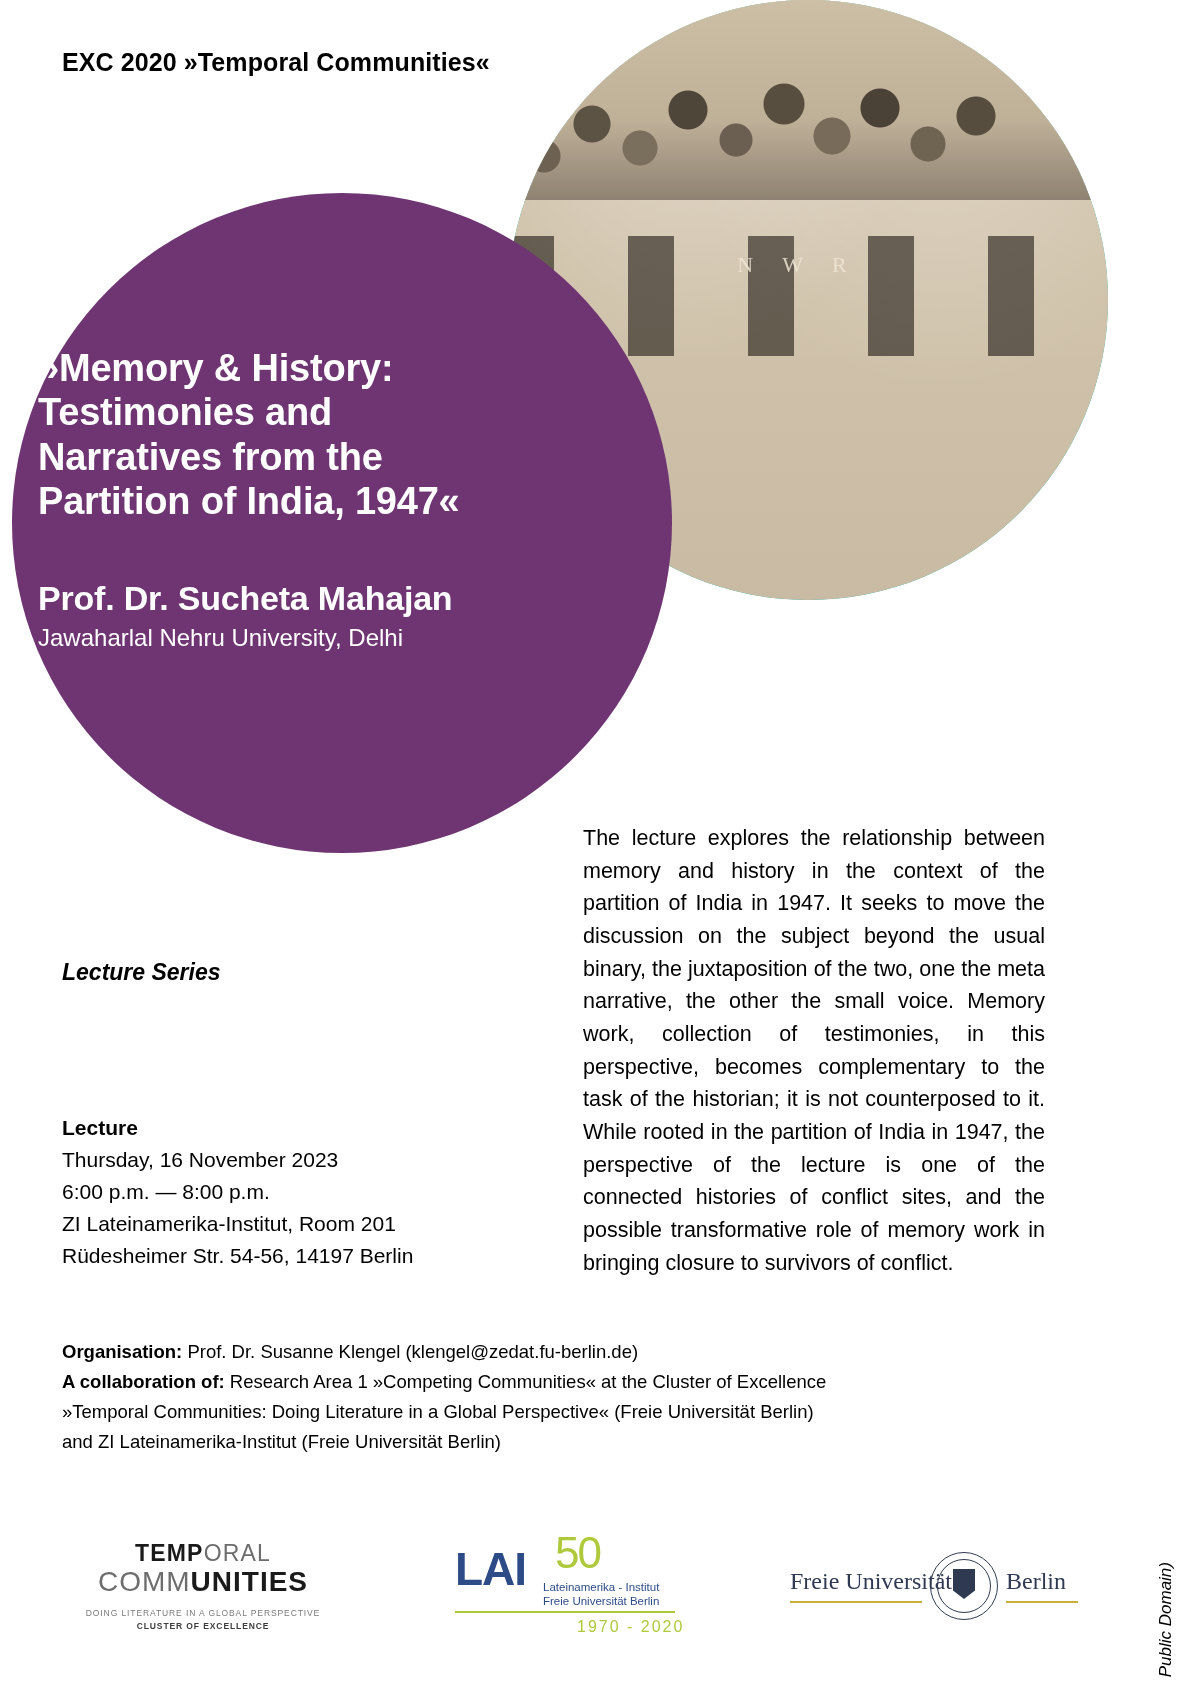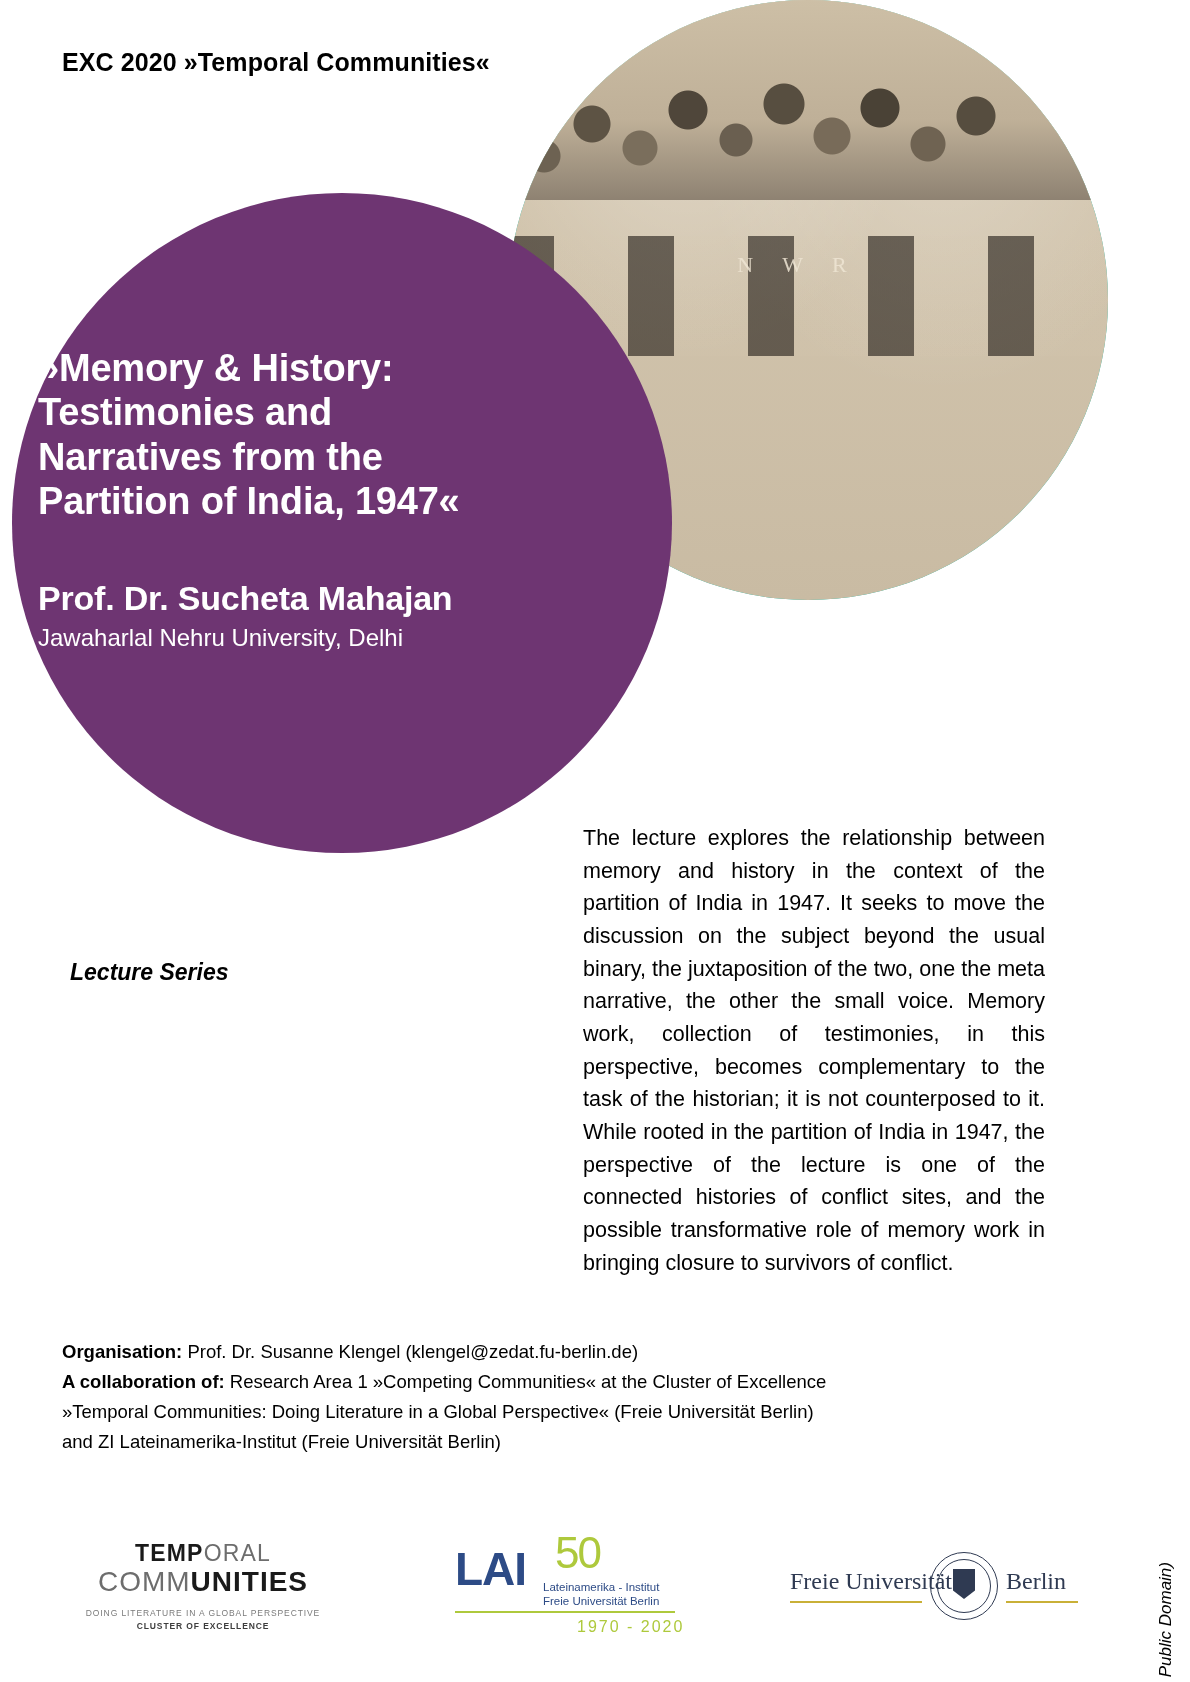--- a/index.html
+++ b/index.html
@@ -162,21 +162,21 @@
   .series-title {
     font-size: 23px;
     font-weight: bold;
     line-height: 1.45;
     margin: 0;
   }
   .series-kind {
     font-size: 23px;
     font-weight: bold;
     font-style: italic;
-    margin: 4px 0 0 8px;
+    margin: 4px 0 0 0;
   }
   .details-block {
     position: absolute;
     left: 62px;
     top: 1112px;
     width: 470px;
     z-index: 6;
     font-size: 21px;
     line-height: 1.52;
   }
@@ -389,20 +389,27 @@
       <div>Partition of India, 1947«</div>
     </div>
     <div class="speaker-name">Prof. Dr. Sucheta Mahajan</div>
     <div class="speaker-affil">Jawaharlal Nehru University, Delhi</div>
   </div>
 
   <div class="series-block">
     <div class="series-kind">Lecture Series</div>
   </div>
 
+  <div class="details-block">
+    <div class="dt-head">Lecture</div>
+    <div>Thursday, 16 November 2023</div>
+    <div>6:00 p.m. — 8:00 p.m.</div>
+    <div>ZI Lateinamerika-Institut, Room 201</div>
+    <div>Rüdesheimer Str. 54-56, 14197 Berlin</div>
+  </div>
 
   <div class="body-par">The lecture explores the relationship between memory and history in the context of the partition of India in 1947. It seeks to move the discussion on the subject beyond the usual binary, the juxtaposition of the two, one the meta narrative, the other the small voice. Memory work, collection of testimonies, in this perspective, becomes complementary to the task of the historian; it is not counterposed to it. While rooted in the partition of India in 1947, the perspective of the lecture is one of the connected histories of conflict sites, and the possible transformative role of memory work in bringing closure to survivors of conflict.</div>
 
   <div class="org-block">
     <div><b>Organisation:</b><span> Prof. Dr. Susanne Klengel (klengel@zedat.fu-berlin.de)</span></div>
     <div><b>A collaboration of:</b><span> Research Area 1 »Competing Communities« at the Cluster of Excellence</span></div>
     <div class="org-justify">»Temporal Communities: Doing Literature in a Global Perspective« (Freie Universität Berlin)</div>
     <div>and ZI Lateinamerika-Institut (Freie Universität Berlin)</div>
   </div>
 

